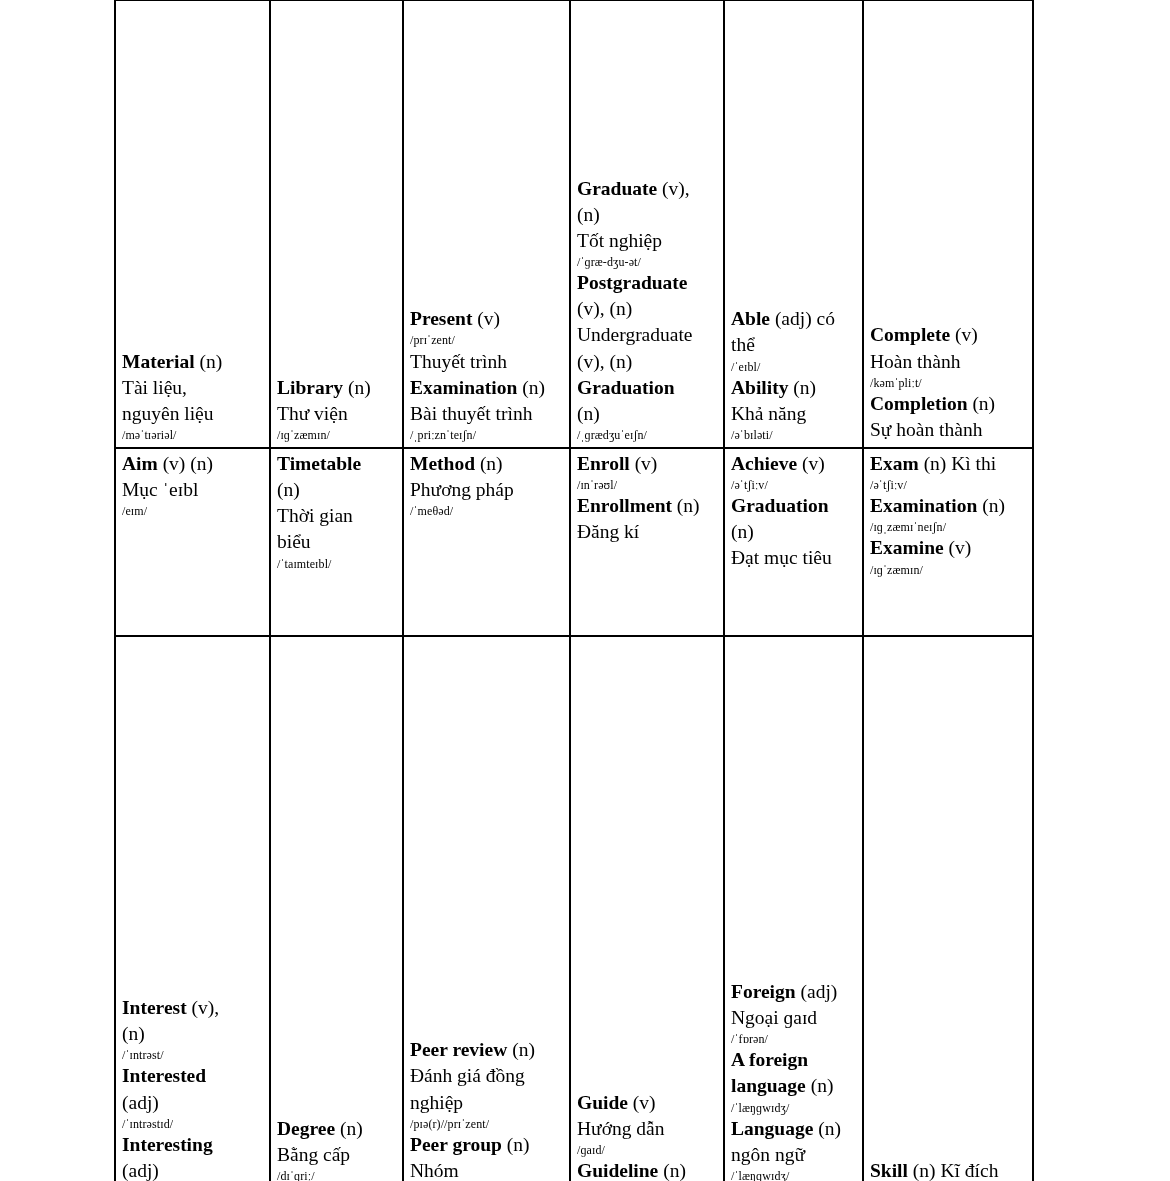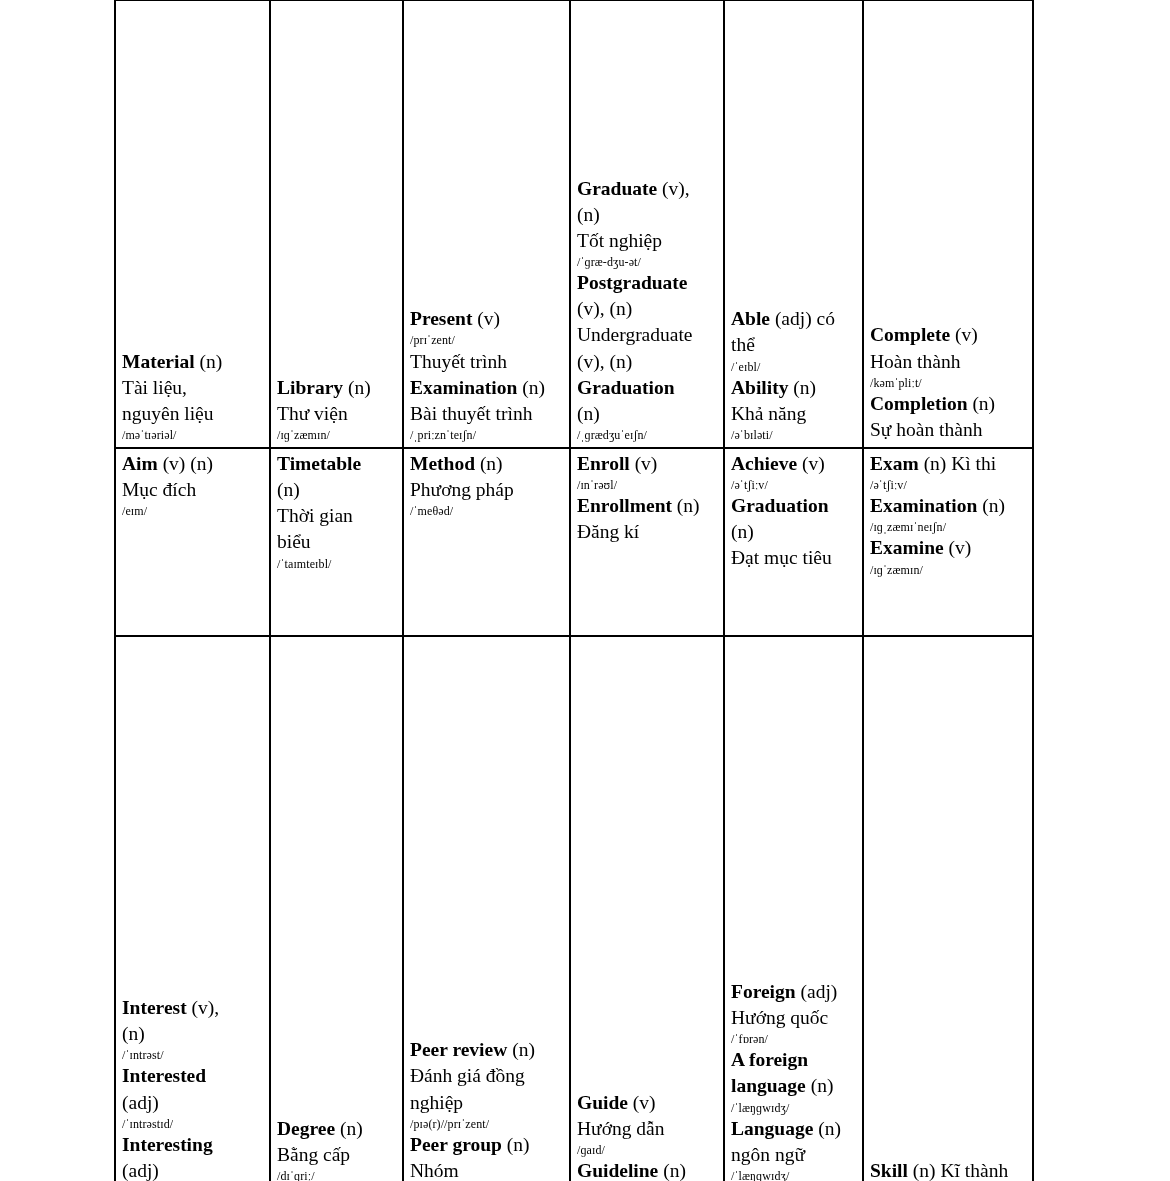--- a/index.html
+++ b/index.html
@@ -128,21 +128,21 @@
           <span class="line vn">Hoàn thành</span>
           <span class="line ipa">/kəmˈpliːt/</span>
           <span class="line"><span class="w">Completion</span><span class="pos"> (n)</span></span>
           <span class="line vn">Sự hoàn thành</span>
         </td>
       </tr>
 
       <tr class="r1">
         <td>
           <span class="line"><span class="w">Aim</span><span class="pos"> (v) (n)</span></span>
-          <span class="line vn">Mục đích</span>
+          <span class="line vn">Mục ˈeɪbl</span>
           <span class="line ipa">/eɪm/</span>
         </td>
         <td>
           <span class="line w">Timetable</span>
           <span class="line pos">(n)</span>
           <span class="line vn">Thời gian</span>
           <span class="line vn">biểu</span>
           <span class="line ipa">/ˈtaɪmteɪbl/</span>
         </td>
         <td>
@@ -198,30 +198,30 @@
           <span class="line vn">Nhóm</span>
         </td>
         <td>
           <span class="line"><span class="w">Guide</span><span class="pos"> (v)</span></span>
           <span class="line vn">Hướng dẫn</span>
           <span class="line ipa">/ɡaɪd/</span>
           <span class="line"><span class="w">Guideline</span><span class="pos"> (n)</span></span>
         </td>
         <td>
           <span class="line"><span class="w">Foreign</span><span class="pos"> (adj)</span></span>
-          <span class="line vn">Hướng quốc</span>
+          <span class="line vn">Ngoại ɡaɪd</span>
           <span class="line ipa">/ˈfɒrən/</span>
           <span class="line w">A foreign</span>
           <span class="line"><span class="w">language</span><span class="pos"> (n)</span></span>
           <span class="line ipa">/ˈlæŋɡwɪdʒ/</span>
           <span class="line"><span class="w">Language</span><span class="pos"> (n)</span></span>
           <span class="line vn">ngôn ngữ</span>
           <span class="line ipa">/ˈlæŋɡwɪdʒ/</span>
         </td>
         <td>
-          <span class="line"><span class="w">Skill</span><span class="pos"> (n) Kĩ thành</span></span>
+          <span class="line"><span class="w">Skill</span><span class="pos"> (n) Kĩ đích</span></span>
         </td>
       </tr>
 
     </tbody>
   </table>
 
 </div>
 
 </body></html>

